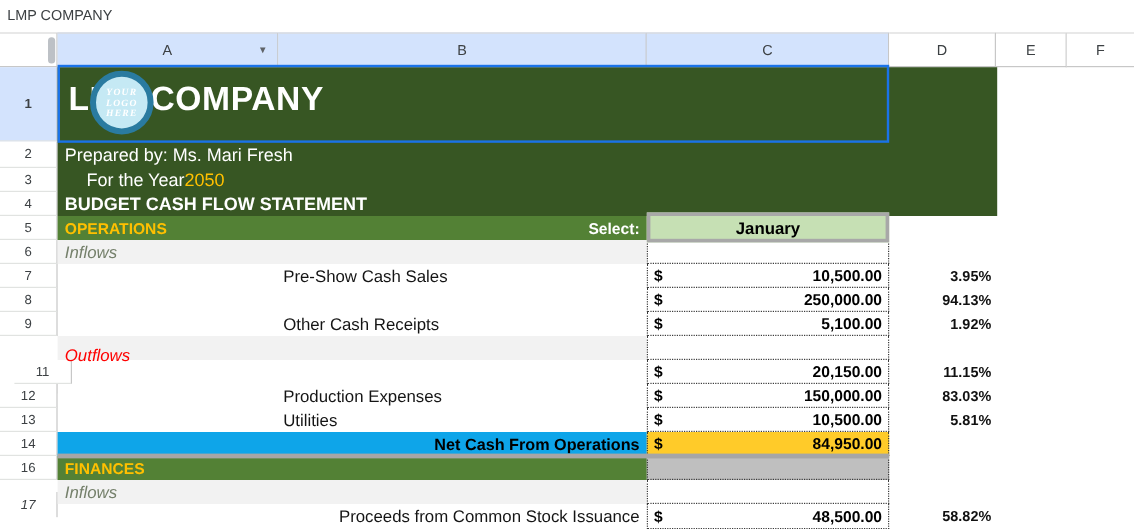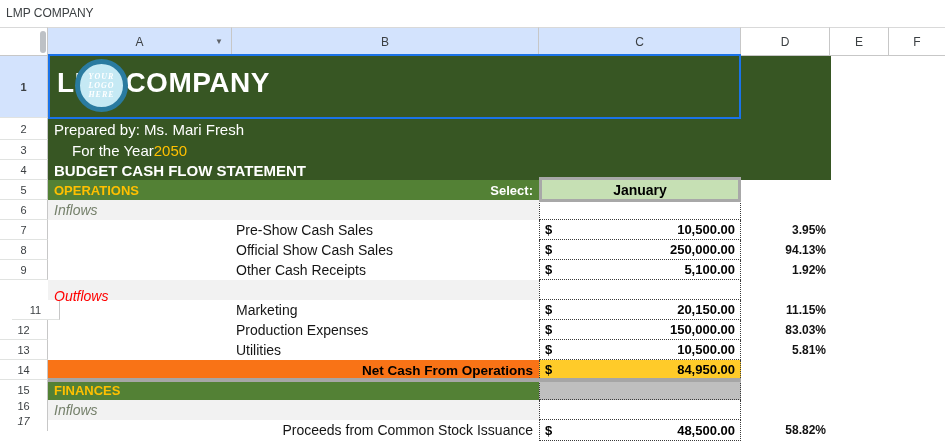--- a/index.html
+++ b/index.html
@@ -36,21 +36,21 @@
               padding-left:6px;box-sizing:border-box;}
   .gold{color:#ffc000;}
   
   .band{left:48px;width:491px;height:20px;display:flex;align-items:center;
         justify-content:space-between;box-sizing:border-box;padding:0 6px;}
   .ops{background:#538135;}
   .gold-label{color:#ffc000;font-weight:bold;font-size:13px;}
   .sel-label{color:#fff;font-weight:bold;font-size:13px;}
   .graysub{background:#f2f2f2;justify-content:flex-start;font-style:italic;font-size:14px;color:#75806b;}
   .redtext{color:#ff0000;margin-top:11px;}
-  .goldband{background:#f97316;justify-content:flex-end;}
+  .goldband{background:#0ea5e9;justify-content:flex-end;}
   .netlabel{font-size:13.5px;font-weight:bold;color:#000;}
   
   .month{left:539px;top:177px;width:202px;height:25px;background:#c6e0b4;border:3px solid #a8a8a8;
          box-sizing:border-box;display:flex;align-items:center;justify-content:center;
          font-weight:bold;font-size:14px;color:#000;z-index:3;}
   
   .blabel{left:232px;width:307px;height:20px;line-height:20px;font-size:14px;color:#151515;
           padding-left:4px;box-sizing:border-box;white-space:nowrap;}
   .blabel.right{text-align:right;padding-right:6px;padding-left:0;}
   
@@ -135,21 +135,21 @@
     </div>
   <div class="abs rowhead" style="top:340px;height:20px;text-align:right;">
       <span>13</span>
     </div>
   <div class="abs rowhead" style="top:360px;height:20px;">
       <span>14</span>
     </div>
   <div class="abs rowhead" style="top:380px;height:20px;">
       <span>15</span>
     </div>
-  <div class="abs rowhead" style="top:396px;height:20px;">
+  <div class="abs rowhead" style="top:380px;height:20px;">
       <span>16</span>
     </div>
   <div class="abs rowhead" style="top:410px;height:21px;border-bottom:none;font-style:italic;">
       <span>17</span>
     </div>
 
   <div class="abs greenblock"></div>
   <div class="abs title">LMP COMPANY</div>
   <div class="abs logo">
     <span>YOUR</span>
@@ -180,40 +180,38 @@
   </div>
   <div class="abs ccell" style="top:200px;"></div>
 
   <div class="abs blabel" style="top:220px;">Pre-Show Cash Sales</div>
   <div class="abs ccell money" style="top:220px;">
     <span>$</span>
     <span>10,500.00</span>
   </div>
   <div class="abs pcell" style="top:220px;">3.95%</div>
 
-  <div class="abs blabel" style="top:240px;">Official Show Cash Sales</div>
   <div class="abs ccell money" style="top:240px;">
     <span>$</span>
     <span>250,000.00</span>
   </div>
   <div class="abs pcell" style="top:240px;">94.13%</div>
 
   <div class="abs blabel" style="top:260px;">Other Cash Receipts</div>
   <div class="abs ccell money" style="top:260px;">
     <span>$</span>
     <span>5,100.00</span>
   </div>
   <div class="abs pcell" style="top:260px;">1.92%</div>
 
   <div class="abs band graysub" style="top:280px;">
     <span class="redtext">Outflows</span>
   </div>
   <div class="abs ccell" style="top:280px;"></div>
 
-  <div class="abs blabel" style="top:300px;">Marketing</div>
   <div class="abs ccell money" style="top:300px;">
     <span>$</span>
     <span>20,150.00</span>
   </div>
   <div class="abs pcell" style="top:300px;">11.15%</div>
 
   <div class="abs blabel" style="top:320px;">Production Expenses</div>
   <div class="abs ccell money" style="top:320px;">
     <span>$</span>
     <span>150,000.00</span>

